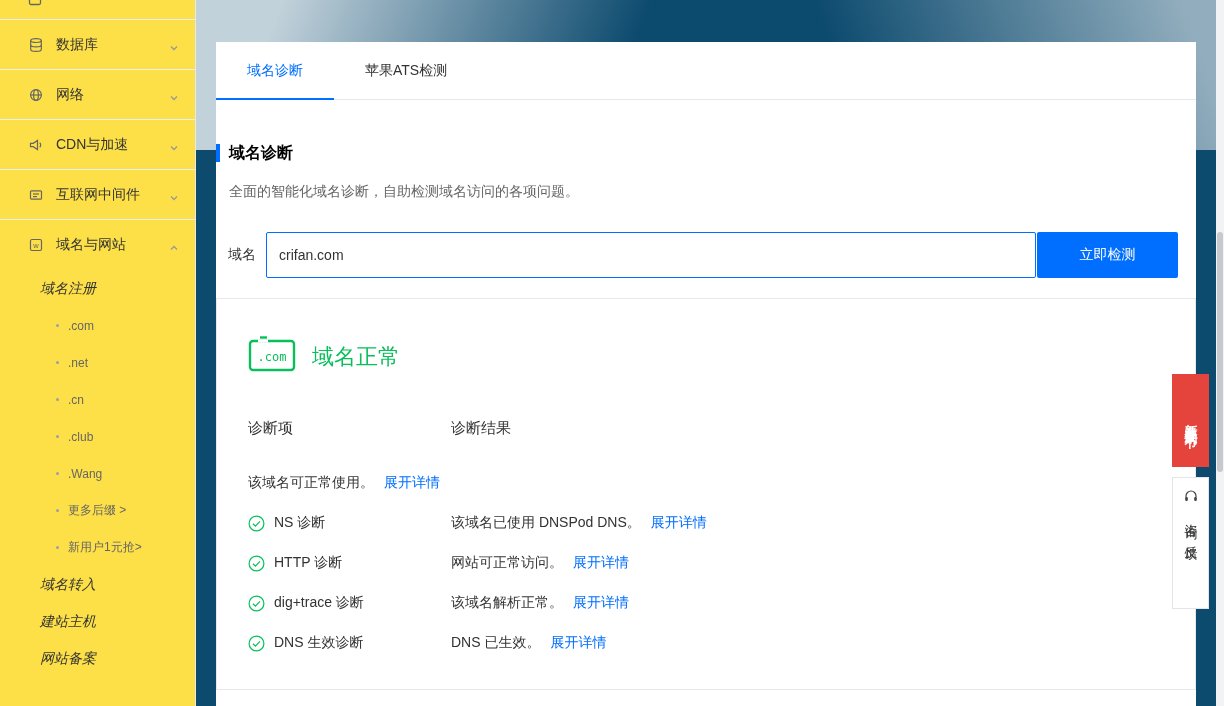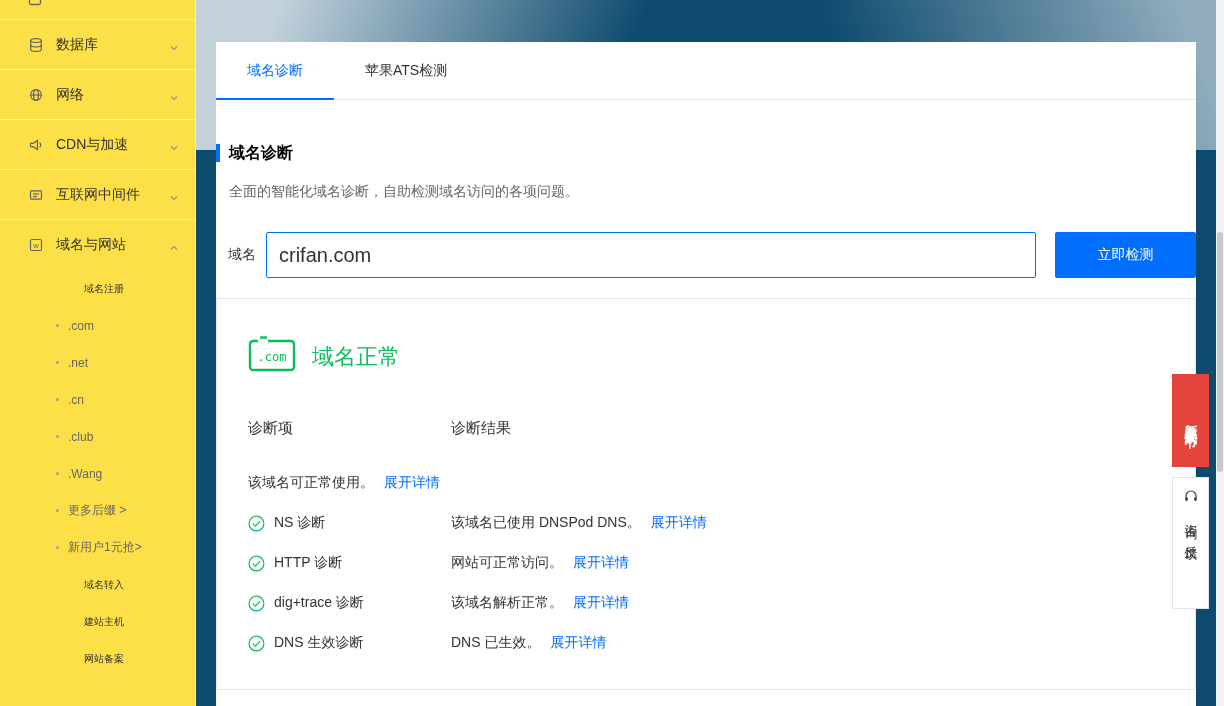--- a/index.html
+++ b/index.html
@@ -10,21 +10,21 @@
   
   .sidebar { position:absolute; left:0; top:0; width:196px; height:706px; background:#fde047; border-right:1px solid #e7e9ec; z-index:5; }
   .side-partial { position:relative; height:20px; border-bottom:1px solid #eef0f2; overflow:hidden; cursor:pointer; }
   .side-partial .icon { position:absolute; left:27px; top:-9px; }
   .side-item { position:relative; display:flex; align-items:center; height:50px; padding-left:28px; border-bottom:1px solid #eef0f2; font-size:14px; color:#333; cursor:pointer; }
   .side-item.expanded { border-bottom:none; }
   .side-item .icon { display:inline-flex; width:16px; height:16px; }
   .side-item .lbl { margin-left:12px; }
   .side-item .chev { position:absolute; right:16px; top:20px; width:10px; height:10px; }
   .submenu { padding-bottom:4px; }
-  .sub-group { height:37px; line-height:37px; padding-left:84px; font-size:10px; color:#333; cursor:pointer; }
+  .sub-group { height:37px; line-height:37px; padding-left:40px; font-size:14px; color:#333; cursor:pointer;font-style:italic; }
   .sub-bullet { display:flex; align-items:center; height:37px; padding-left:56px; font-size:12px; color:#666; cursor:pointer; }
   .sub-bullet .dot { width:3px; height:3px; border-radius:50%; background:#9aa0a6; margin-right:9px; flex:none; }
 
   
   .main { position:absolute; left:196px; top:0; right:0; bottom:0; background:#0c4a6e; }
   .main::before { content:""; position:absolute; left:0; top:0; right:0; height:150px;
     background:
       linear-gradient(112deg, rgba(255,255,255,.75) 8%, rgba(255,255,255,0) 42%),
       linear-gradient(250deg, rgba(255,255,255,.55) 4%, rgba(255,255,255,0) 38%); }
   .card { position:absolute; left:20px; top:42px; width:980px; height:680px; background:#fff; }
@@ -32,22 +32,22 @@
   .tabbar { display:flex; height:58px; border-bottom:1px solid #e5e8ed; }
   .tab { position:relative; padding:0 31px; line-height:57px; font-size:14px; color:#333; cursor:pointer; }
   .tab.active { color:#006eff; }
   .tab.active::after { content:""; position:absolute; left:0; right:0; bottom:-1px; height:2px; background:#006eff; }
 
   .section-title { display:flex; align-items:center; margin-top:44px; border-left:4px solid #006eff; padding-left:9px; font-size:16px; font-weight:bold; color:#000; line-height:18px; }
   .desc { margin:20px 0 0 13px; font-size:14px; color:#666; line-height:18px; }
 
   .form-row { display:flex; align-items:center; margin:32px 0 0 12px; }
   .form-row label { font-size:14px; color:#333; margin-right:10px; }
-  .form-row input { width:770px; height:46px; border:1px solid #006eff; border-radius:2px; padding:0 12px; font-size:20px; color:#333; outline:none; font-family:"Liberation Sans","DejaVu Sans",sans-serif; }
-  .form-row button { width:141px; height:46px; margin-left:19px; background:#006eff; border:none; border-radius:2px; color:#fff; font-size:14px; cursor:pointer; font-family:"Liberation Sans","DejaVu Sans",sans-serif; }
+  .form-row input { width:770px; height:46px; border:1px solid #006eff; border-radius:2px; padding:0 12px; font-size:14px; color:#333; outline:none; font-family:"Liberation Sans","DejaVu Sans",sans-serif; }
+  .form-row button { width:141px; height:46px; margin-left:1px; background:#006eff; border:none; border-radius:2px; color:#fff; font-size:14px; cursor:pointer; font-family:"Liberation Sans","DejaVu Sans",sans-serif; }
 
   .result { width:980px; margin-top:20px; border:1px solid #e5e8ed; padding:36px 0 26px 31px; }
   .status-row { display:flex; align-items:center; }
   .status-text { margin-left:16px; font-size:22px; color:#0abf5b; }
   .grid-head { display:flex; margin-top:40px; font-size:15px; color:#333; }
   .grid-head .col1 { width:203px; }
   .diag-rows { margin-top:25px; }
   .diag-row { display:flex; align-items:center; height:40px; font-size:14px; color:#333; }
   .row-item { display:flex; align-items:center; width:203px; }
   .row-item .lbl { margin-left:9px; }

